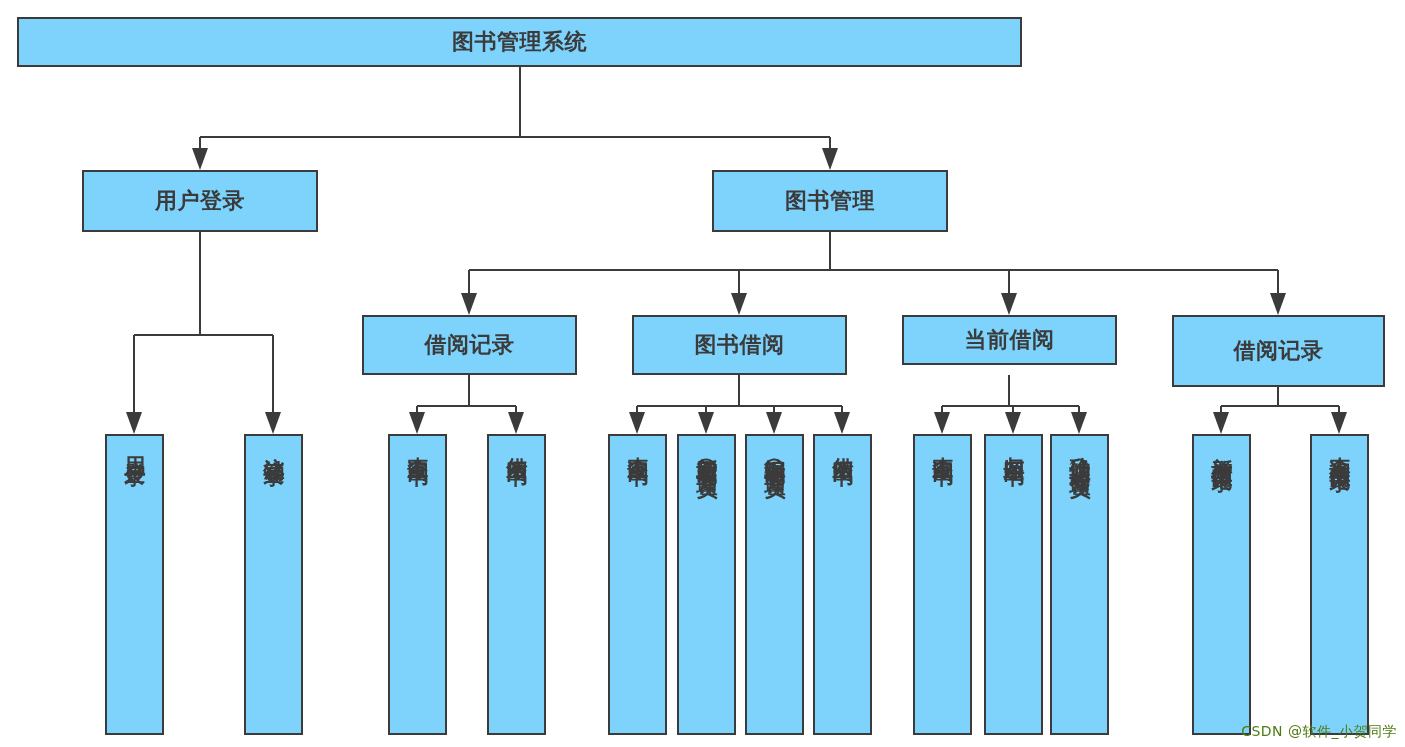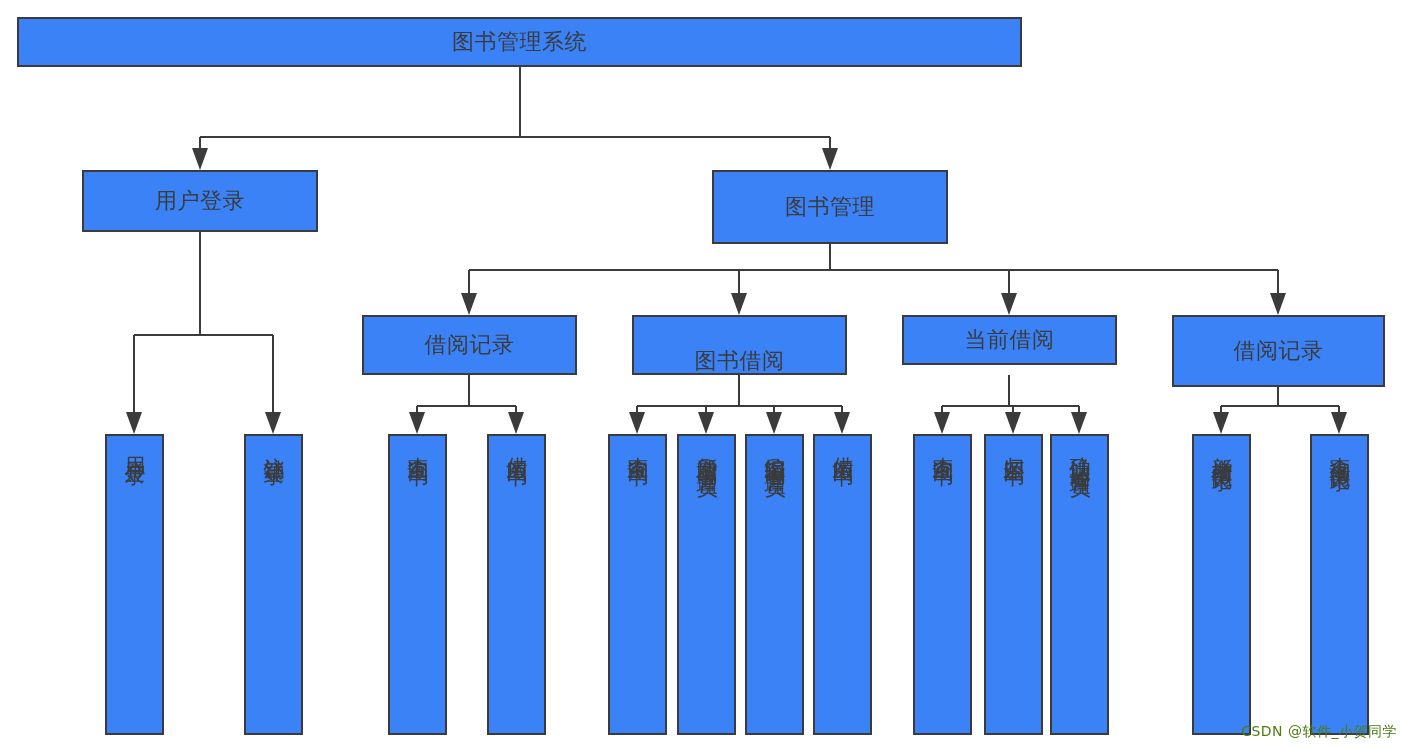--- a/index.html
+++ b/index.html
@@ -17,25 +17,26 @@
   #diagram {
     position: absolute;
     top: 0;
     left: 0;
     width: 1405px;
     height: 747px;
   }
   .node-box {
     position: absolute;
     box-sizing: border-box;
-    background: #3b82f6;
+    background: #7dd3fc;
     border: 2px solid #3b3b3b;
     display: flex;
     align-items: center;
     justify-content: center;
+    font-weight: bold;
   }
   .node-label-h {
     font-size: 22px;
     color: #3b3b3b;
     line-height: 1.15;
     text-align: center;
     white-space: nowrap;
     letter-spacing: 0.5px;
   }
   .node-box.leaf {
@@ -123,27 +124,27 @@
       <line x1="1339" y1="406" x2="1339" y2="413" stroke="#3b3b3b" stroke-width="2.5" shape-rendering="crispEdges"></line>
       <path d="M 1331 412 L 1347 412 L 1339 434 Z" fill="#3b3b3b"></path>
     </svg>
   <div id="nodes">
       <div class="node-box" style="left: 17px; top: 17px; width: 1005px; height: 50px;">
         <span class="node-label-h">图书管理系统</span>
       </div>
       <div class="node-box" style="left: 82px; top: 170px; width: 236px; height: 62px;">
         <span class="node-label-h">用户登录</span>
       </div>
-      <div class="node-box" style="left: 712px; top: 170px; width: 236px; height: 74px;">
+      <div class="node-box" style="left: 712px; top: 170px; width: 236px; height: 62px;">
         <span class="node-label-h">图书管理</span>
       </div>
       <div class="node-box" style="left: 362px; top: 315px; width: 215px; height: 60px;">
         <span class="node-label-h">借阅记录</span>
       </div>
-      <div class="node-box" style="left: 632px; top: 315px; width: 215px; height: 60px; align-items: flex-end;">
+      <div class="node-box" style="left: 632px; top: 315px; width: 215px; height: 60px;">
         <span class="node-label-h">图书借阅</span>
       </div>
       <div class="node-box" style="left: 902px; top: 315px; width: 215px; height: 50px;">
         <span class="node-label-h">当前借阅</span>
       </div>
       <div class="node-box" style="left: 1172px; top: 315px; width: 213px; height: 72px;">
         <span class="node-label-h">借阅记录</span>
       </div>
       <div class="node-box leaf" style="left: 105px; top: 434px; width: 59px; height: 301px;">
         <span class="node-label-v">用户登录</span>

